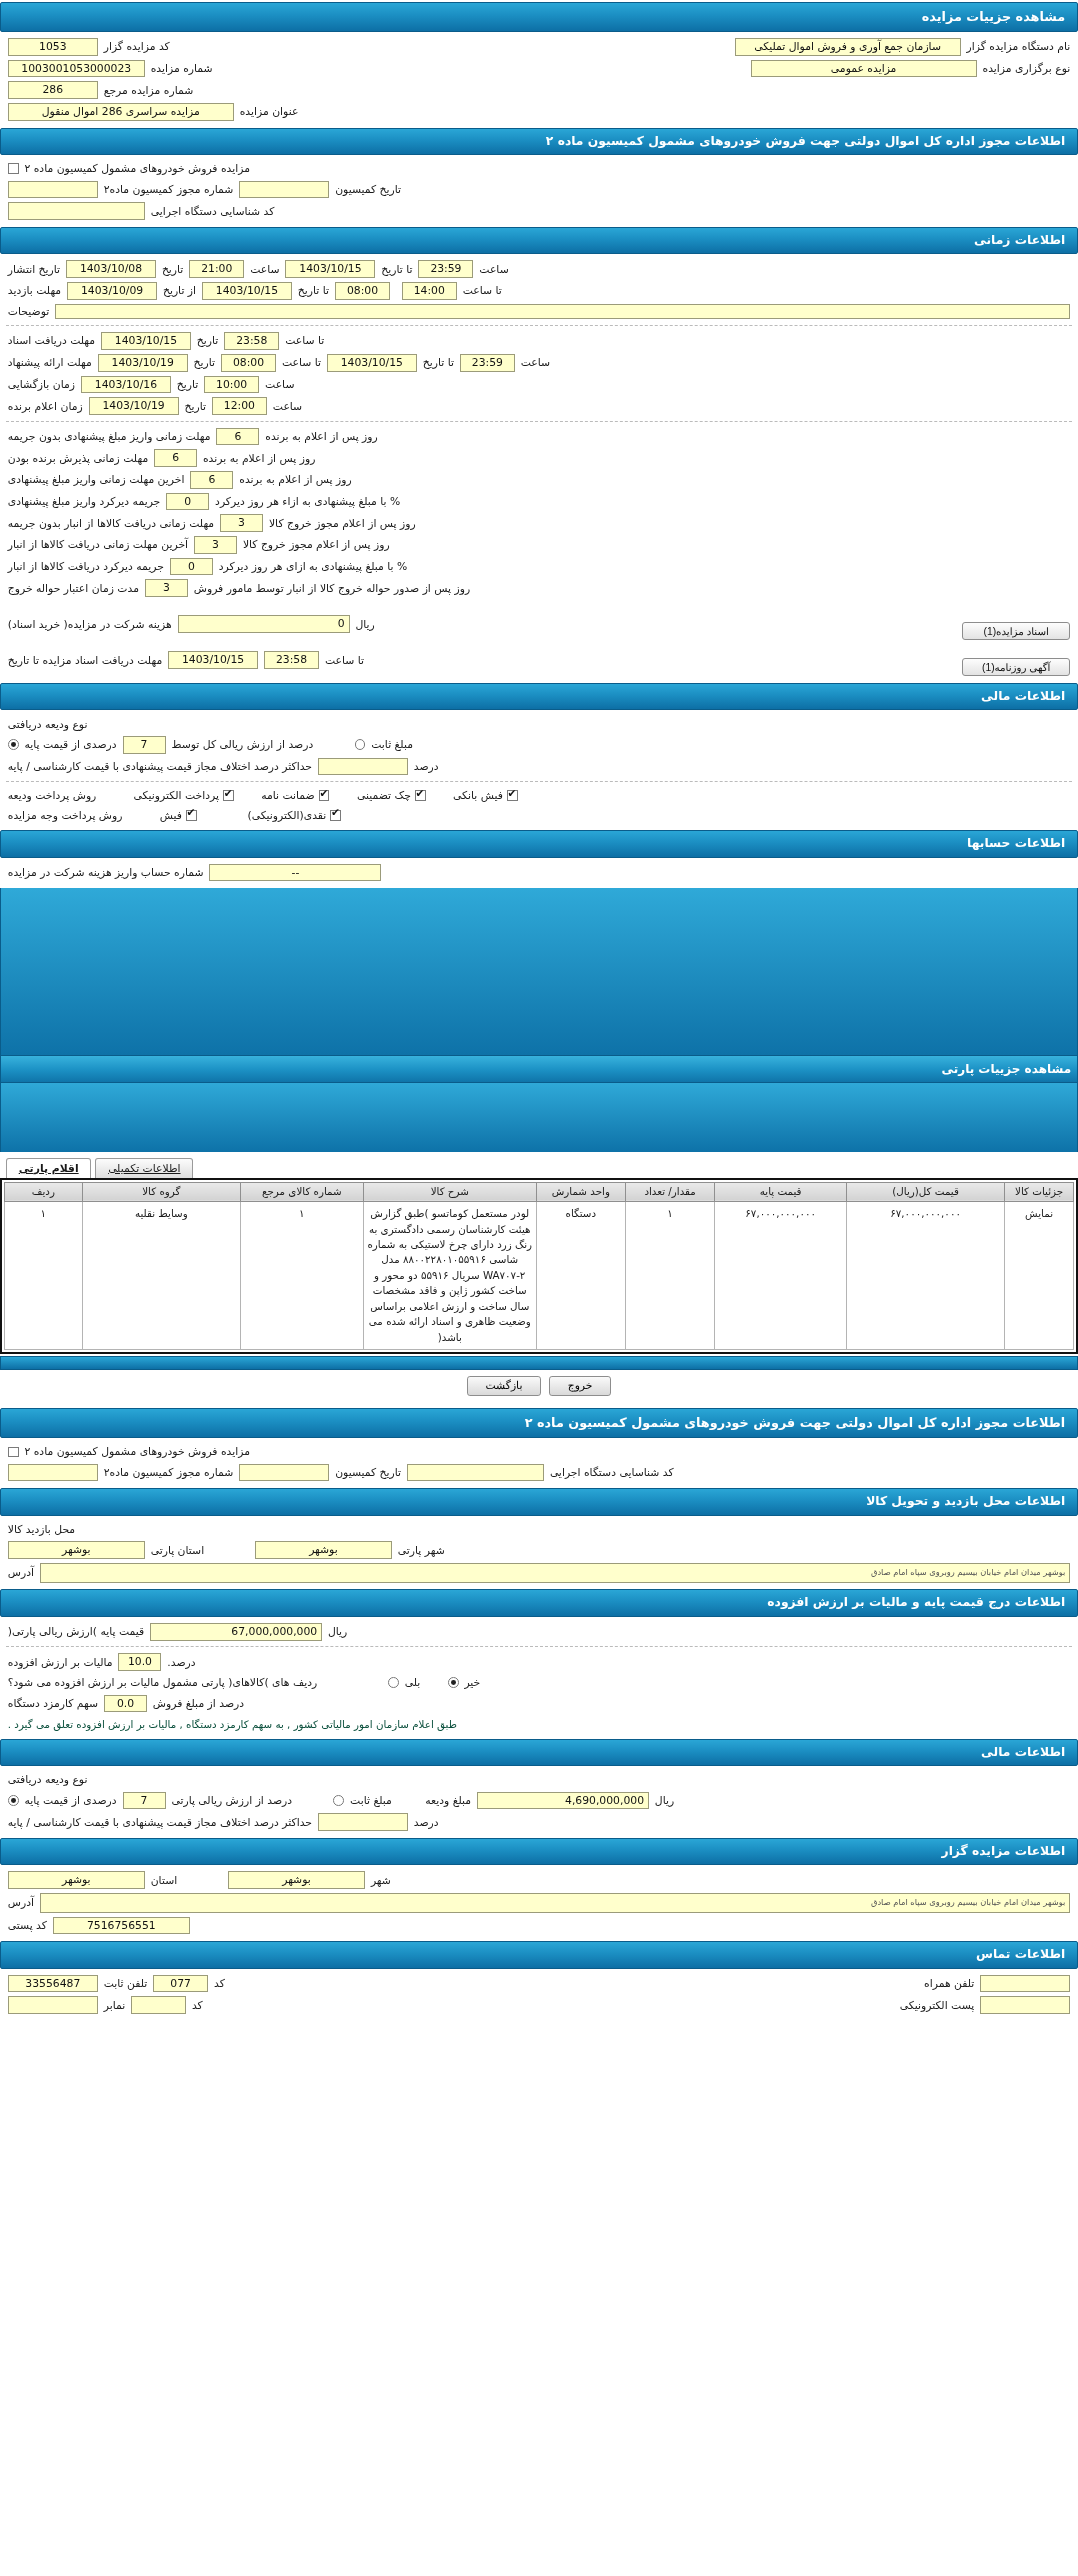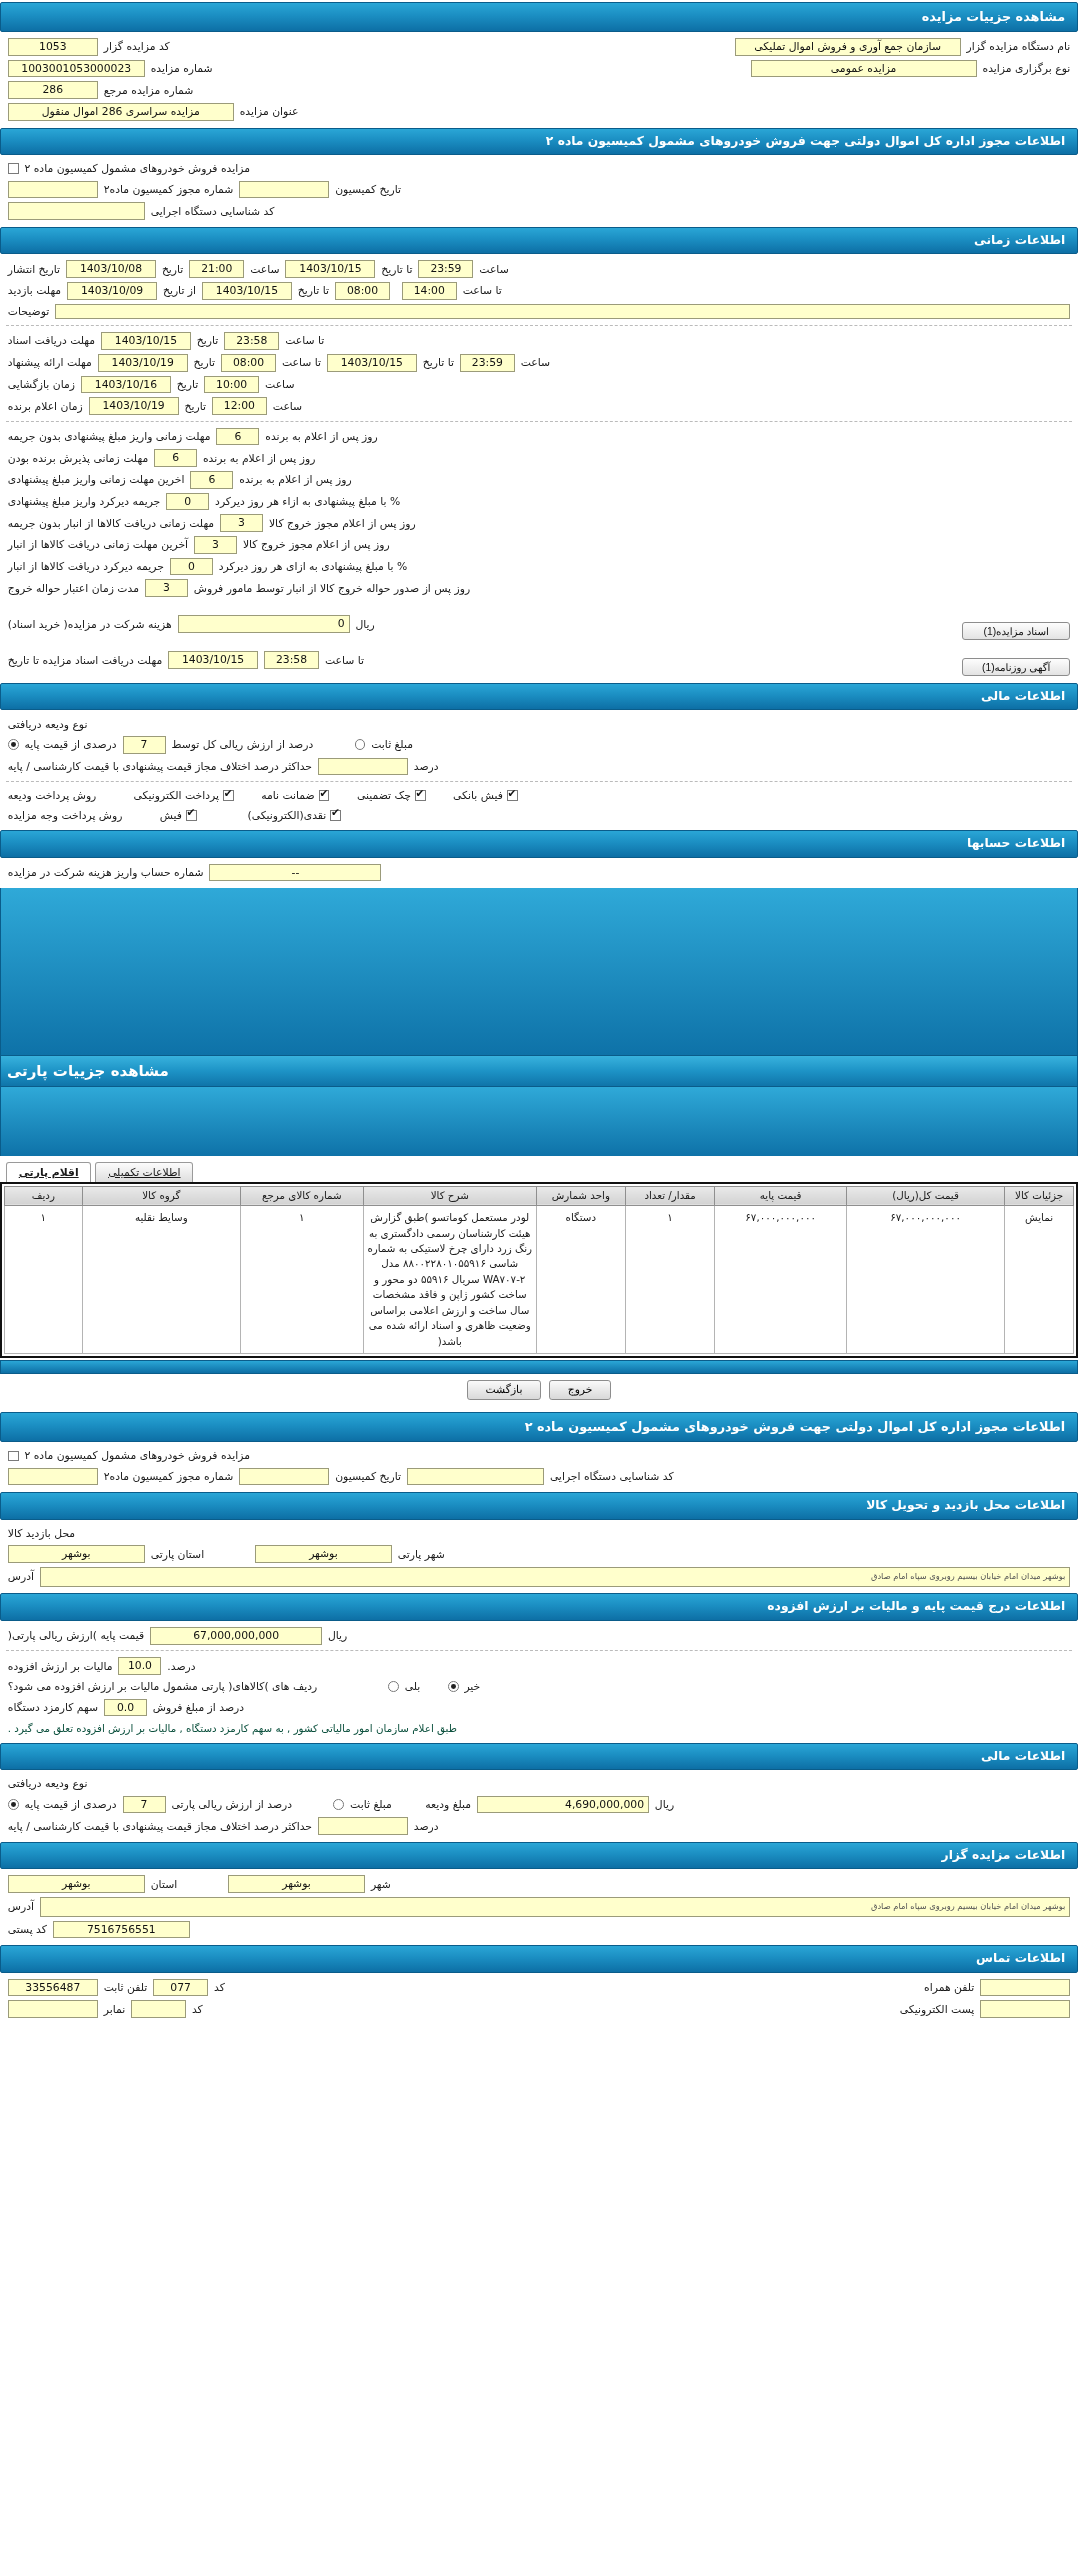--- a/index.html
+++ b/index.html
@@ -161,22 +161,22 @@
     height: 13.7px;
     border: 1px solid #0a5c8a;
     margin-top: 2px;
   }
 
   .bigblue {
     background: linear-gradient(to bottom,#38b2dd 0%,#1d93c6 50%,#0f74a9 100%);
     border: 1px solid #0a5c8a;
     color: #fff;
     font-weight: bold;
-    font-size: 15px;
-    text-align: left;
+    font-size: 12px;
+    text-align: right;
     padding: 5.9px;
   }
   .emptyblue {
     background: linear-gradient(to bottom,#2fa9d8,#0e72a8);
     border-left: 1px solid #0a5c8a;
     border-right: 1px solid #0a5c8a;
     height: 167px;
   }
 
   .gap { height: 13.7px; }
@@ -544,21 +544,21 @@
       <div class="val full addr-hint" style="text-align:right; height:19.6px; line-height:17.7px;">بوشهر میدان امام خیابان بیسیم روبروی سپاه امام صادق</div>
       <div class="lbl">آدرس</div>
     </div>
   </div>
 
   <div class="bar">اطلاعات درج قیمت پایه و مالیات بر ارزش افزوده</div>
   <div class="panel flat">
     <div class="row">
       <div style="flex:1 1 auto"></div>
       <div class="lbl">ریال</div>
-      <div class="val xwide" style="text-align:center">67,000,000,000</div>
+      <div class="val xwide" style="text-align:right">67,000,000,000</div>
       <div class="lbl">قیمت پایه )ارزش ریالی پارتی(</div>
     </div>
 
     <div class="dashed"></div>
 
     <div class="row">
       <div style="flex:1 1 auto"></div>
       <div class="lbl">درصد.</div>
       <div class="val num">10.0</div>
       <div class="lbl">مالیات بر ارزش افزوده</div>

